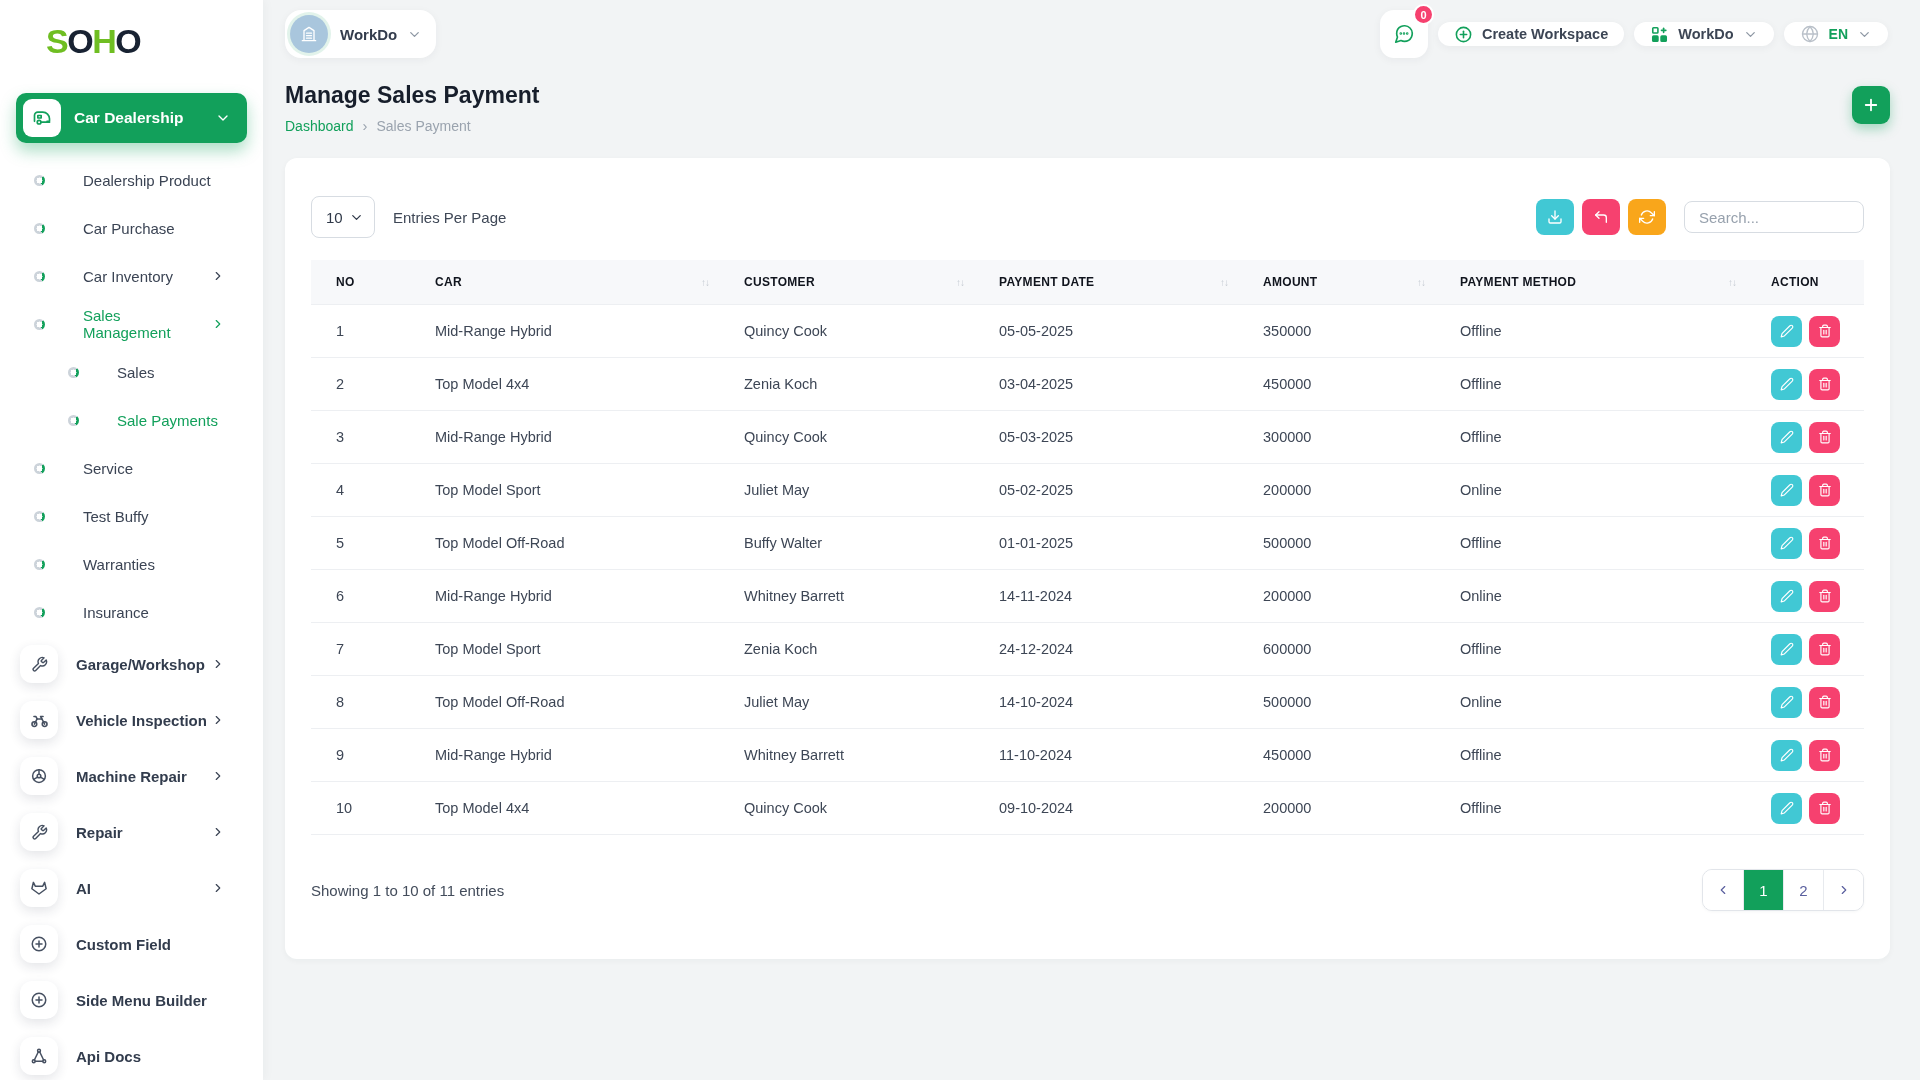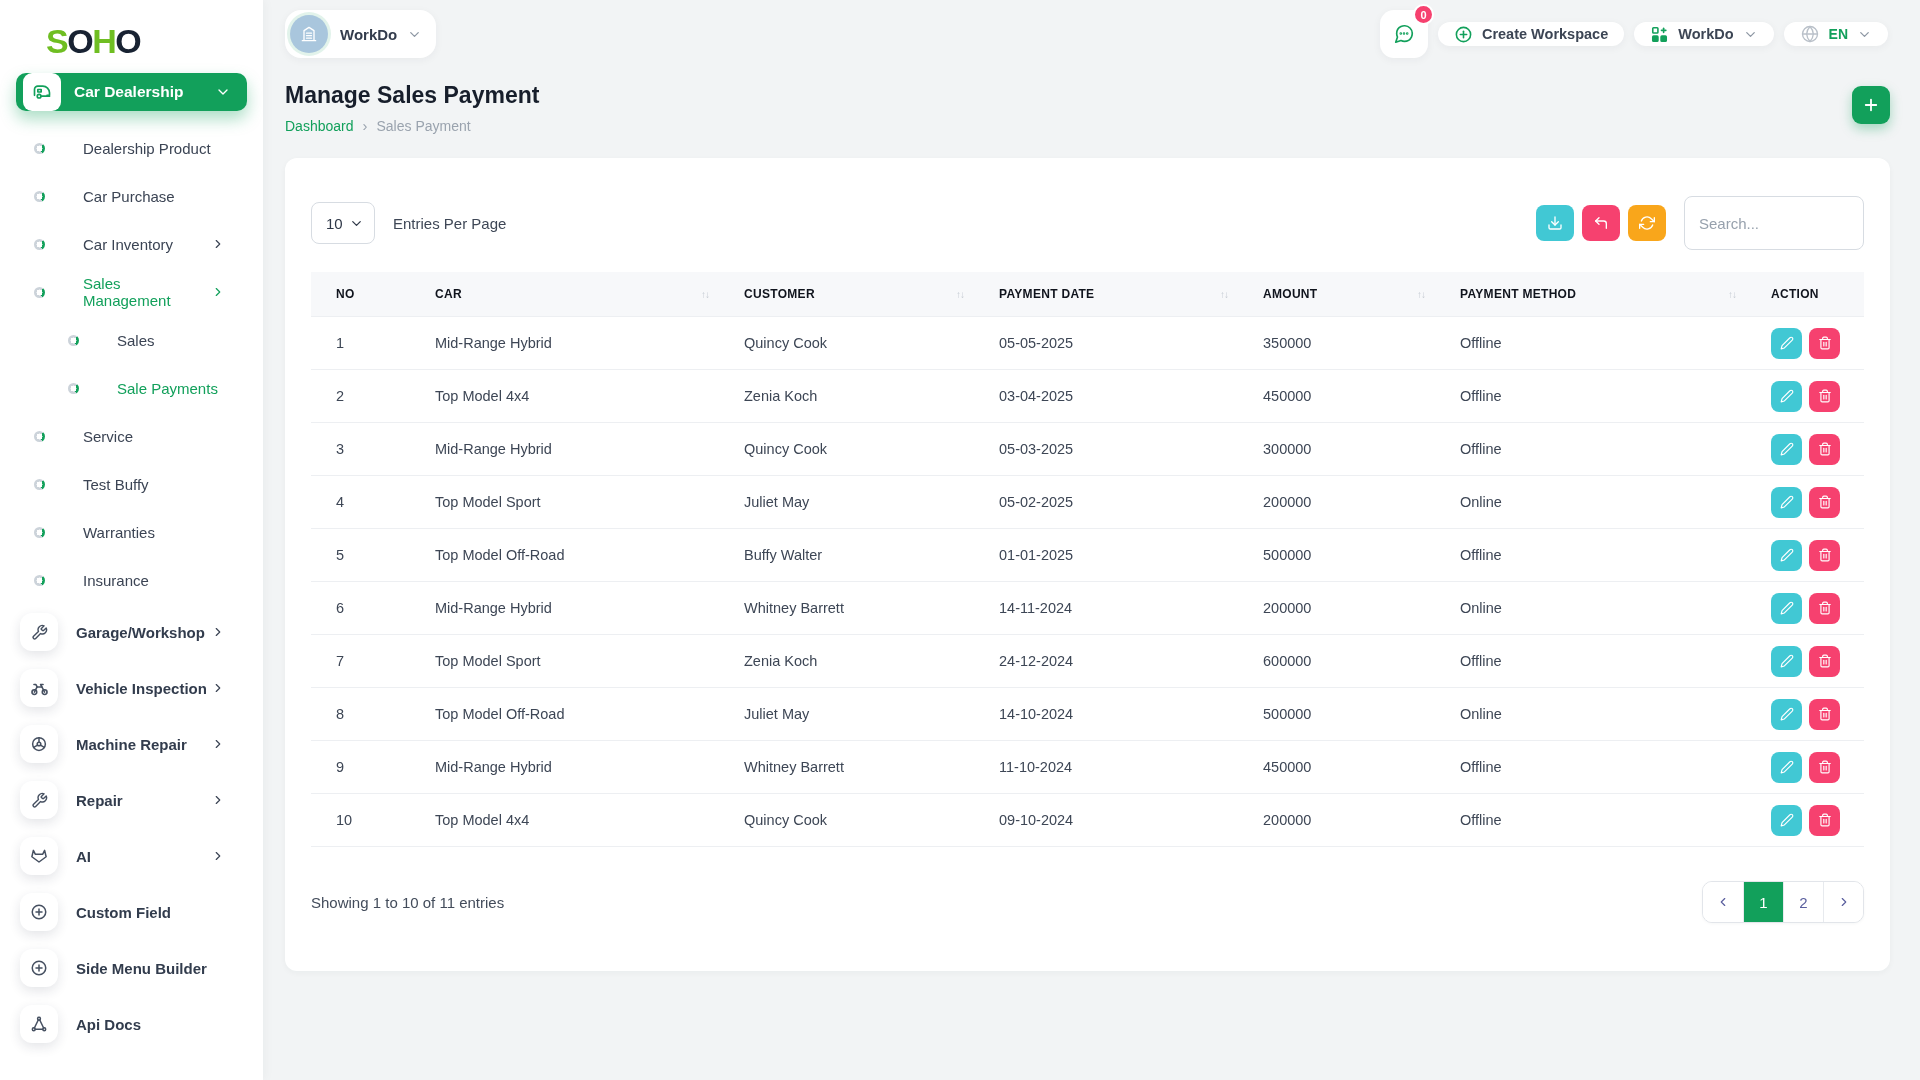--- a/index.html
+++ b/index.html
@@ -8,21 +8,21 @@
     font-family:"Liberation Sans","DejaVu Sans",sans-serif;
     background:#f2f4f5; color:#3d4655; display:flex;
   }
   .ic { display:block; fill:none; stroke:currentColor; stroke-width:2; stroke-linecap:round; stroke-linejoin:round; }
 
   
   .sidebar { width:263px; height:1080px; background:#fff; box-shadow:2px 0 10px rgba(30,40,60,.04); flex:0 0 263px; overflow:hidden; }
   .logo { padding:22px 0 0 46px; font-size:34px; font-weight:800; letter-spacing:-1.5px; cursor:pointer; }
   .logo .g { color:#6fbe22; } .logo .d { color:#182232; }
   .app-pill {
-    margin:12px 16px 0 16px; height:38px; background:#12a05b; border-radius:10px;
+    margin:32px 16px 0 16px; height:50px; background:#12a05b; border-radius:10px;
     display:flex; align-items:center; padding:0 16px 0 7px; cursor:pointer;
     box-shadow:0 8px 16px rgba(18,160,91,.35);
   }
   .app-pill .icbox { width:38px; height:38px; background:#fff; border-radius:9px; display:flex; align-items:center; justify-content:center; color:#12a05b; }
   .app-pill .lbl { color:#fff; font-size:15.5px; font-weight:700; margin-left:13px; }
   .app-pill .chev { margin-left:auto; color:#fff; }
   .menu { padding-top:13px; }
   .mi { display:flex; align-items:center; height:48px; padding-left:34px; cursor:pointer; }
   .mi .dot {
     width:11px; height:11px; border-radius:50%; flex:0 0 11px;
@@ -70,21 +70,21 @@
 
   .card { margin:24px 30px 0 22px; background:#fff; border-radius:12px; box-shadow:0 2px 6px rgba(30,40,60,.04); padding:26px 26px 48px 26px; }
   .toolbar { display:flex; align-items:center; margin-top:12px; }
   .entries-select { width:64px; height:42px; border:1px solid #d7dce2; border-radius:8px; display:flex; align-items:center; padding:0 10px 0 14px; cursor:pointer; background:#fff; }
   .entries-select .val { font-size:15px; color:#2f3848; }
   .entries-select .chev { margin-left:auto; color:#2f3848; }
   .entries-lbl { margin-left:18px; font-size:15px; color:#3e4756; }
   .tb-actions { margin-left:auto; display:flex; align-items:center; gap:8px; }
   .sq-btn { width:38px; height:36px; border:none; border-radius:8px; color:#fff; display:flex; align-items:center; justify-content:center; cursor:pointer; }
   .sq-teal { background:#41c8d4; } .sq-pink { background:#f6416f; } .sq-orange { background:#f9a61b; }
-  .search-input { width:180px; height:54px; margin-left:10px; border:1px solid #d7dce2; border-radius:8px; padding:0 14px; font-size:15px; color:#3d4655; font-family:inherit; outline:none; background:#fff; }
+  .search-input { width:180px; height:32px; margin-left:10px; border:1px solid #d7dce2; border-radius:8px; padding:0 14px; font-size:15px; color:#3d4655; font-family:inherit; outline:none; background:#fff; }
   .search-input::placeholder { color:#97a1ad; }
 
   table { width:100%; border-collapse:collapse; table-layout:fixed; margin-top:22px; }
   thead tr { background:#f7f8fa; }
   th { text-align:left; padding:15px 0 15px 25px; font-size:12px; font-weight:700; color:#10141d; letter-spacing:.3px; }
   th .th-inner { display:flex; align-items:center; }
   th .sort { margin-left:auto; margin-right:10px; color:#c4cad2; font-size:10px; font-weight:400; letter-spacing:-1px; }
   td { padding:0 0 0 25px; height:53px; font-size:14.5px; color:#3d4655; border-top:1px solid #edeff2; }
   tbody tr:last-child td { border-bottom:1px solid #edeff2; }
   .row-actions { display:flex; gap:7px; }

